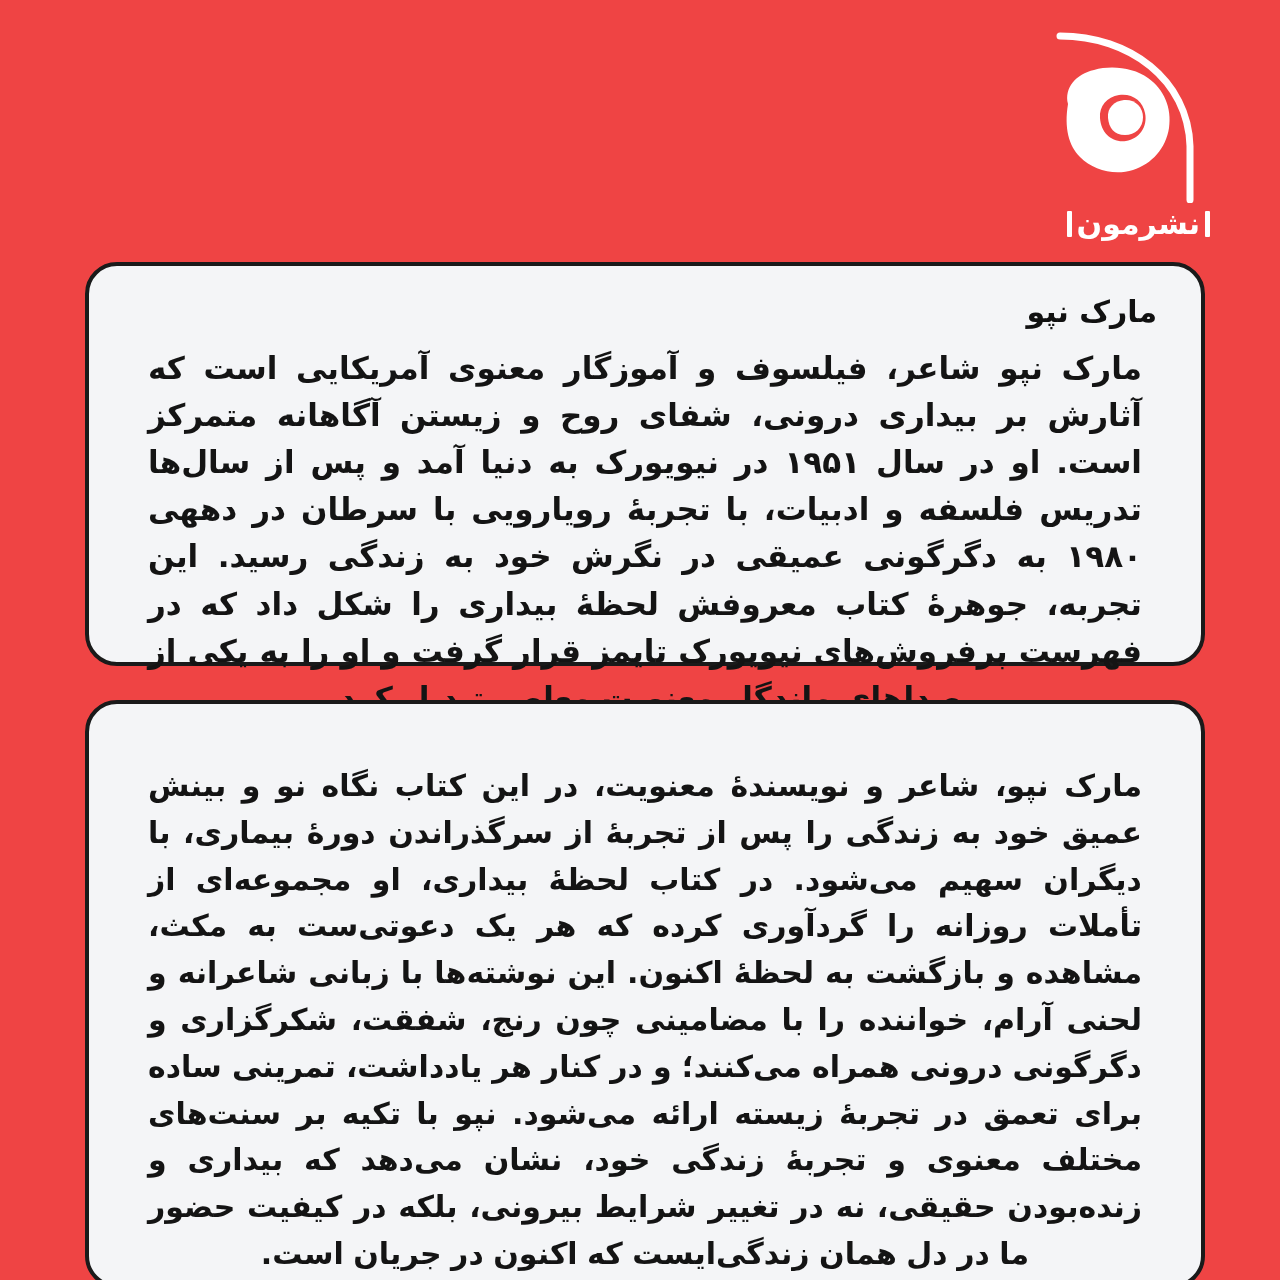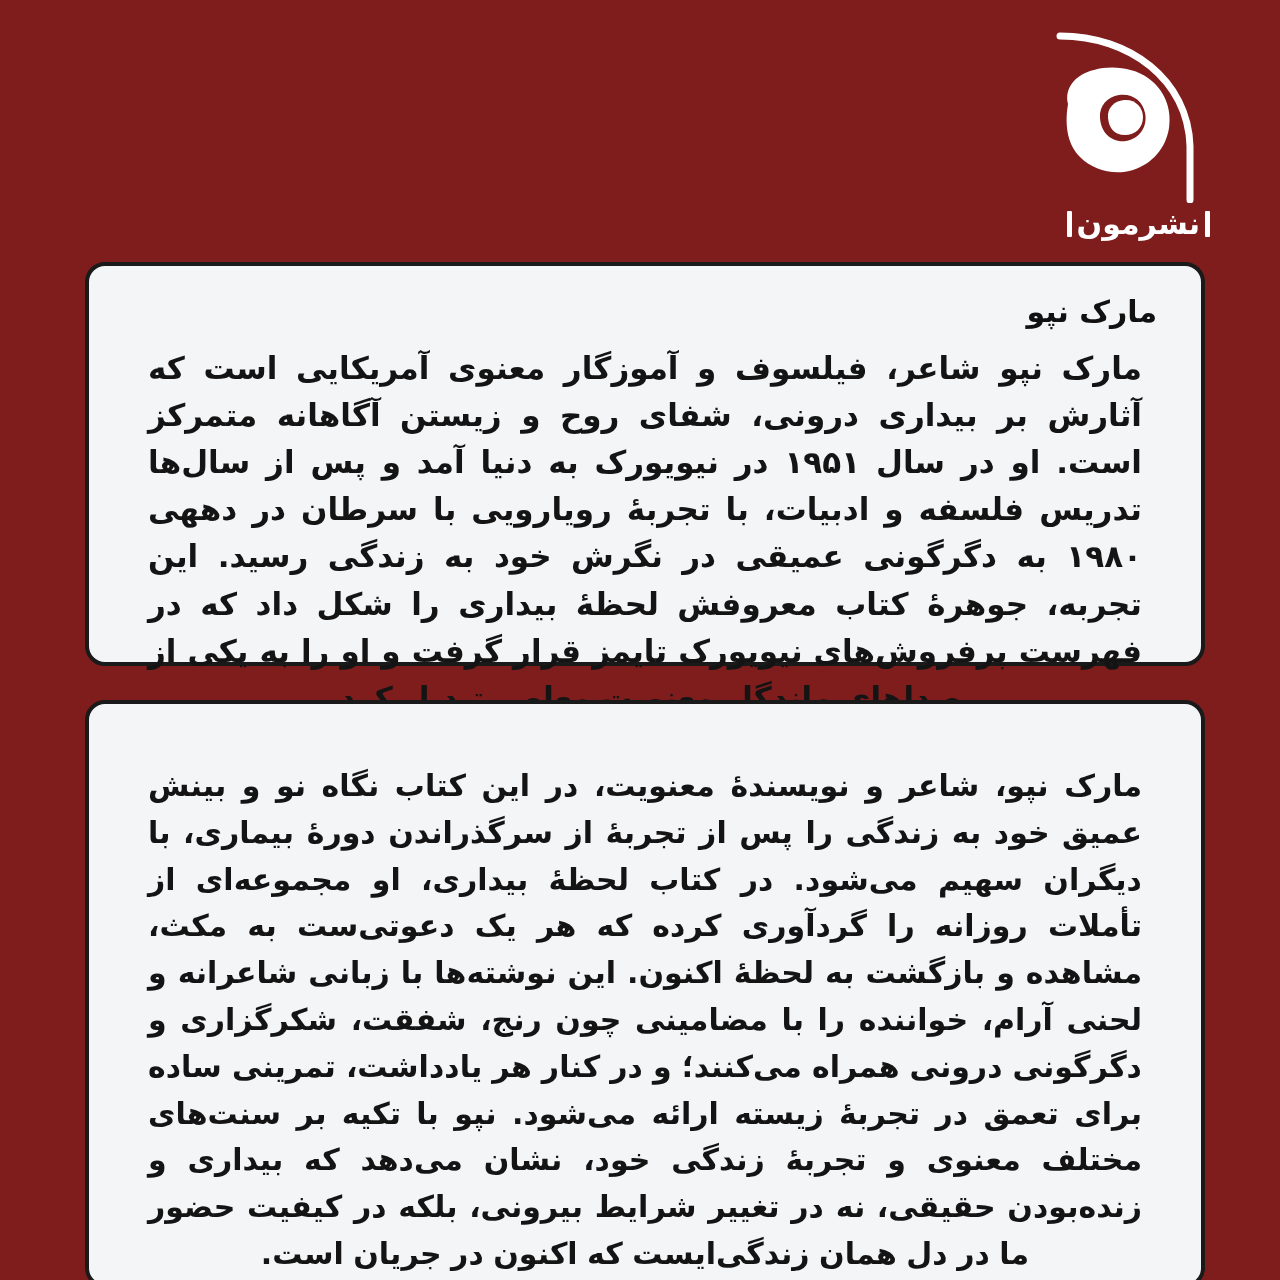--- a/index.html
+++ b/index.html
@@ -12,21 +12,21 @@
     height: 1280px;
     overflow: hidden;
     background: #F0784B;
     font-family: "DejaVu Sans", "Liberation Sans", sans-serif;
   }
 
   .poster {
     position: relative;
     width: 1280px;
     height: 1280px;
-    background: #7f1d1d;
+    background: #ef4444;
     box-sizing: border-box;
   }
 
   
   .logo-block {
     position: absolute;
     top: 18px;
     right: 62px;
     width: 180px;
     height: 230px;
@@ -67,21 +67,21 @@
     letter-spacing: -0.5px;
     white-space: nowrap;
     font-family: "DejaVu Sans", sans-serif;
   }
 
   
   .card {
     position: absolute;
     background: #F4F5F7;
     border: 4px solid #1A1A1A;
-    border-radius: 20px;
+    border-radius: 32px;
     box-sizing: border-box;
     direction: rtl;
   }
   .card-bio {
     left: 85px;
     top: 262px;
     width: 1120px;
     height: 404px;
     padding: 28px 44px 24px 44px;
   }

